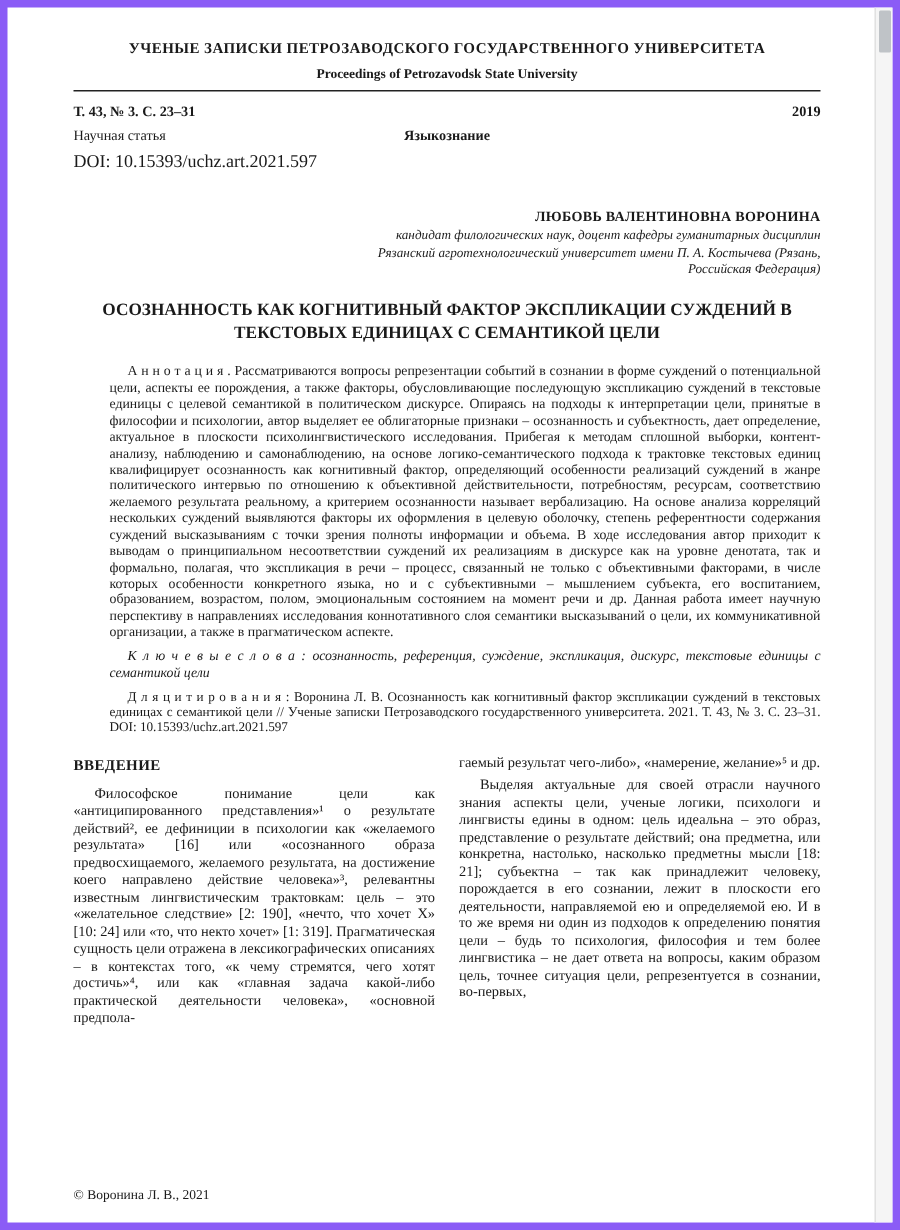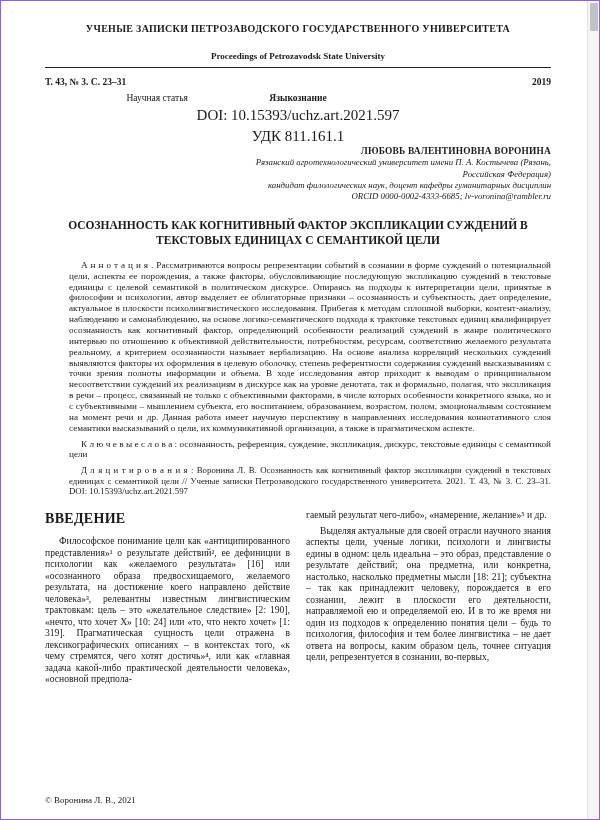--- a/index.html
+++ b/index.html
@@ -4,57 +4,57 @@
 <style>
   * { margin: 0; padding: 0; box-sizing: border-box; }
   html, body { background: #e9e9e9; }
   body { font-family: "Liberation Serif", serif; color: #1a1a1a; }
 
   .page {
     position: relative;
     width: 600px;
     height: 820px;
     background: #ffffff;
-    border: 1px solid #8b5cf6;
+    border: 5px solid #8b5cf6;
     overflow: hidden;
   }
 
   .content { padding: 22px 48px 0 44px; }
 
   
   .jheader { text-align: center; }
   .jtitle { font-size: 10px; font-weight: bold; letter-spacing: 0.3px; }
-  .jsubtitle { font-size: 9px; font-weight: bold; margin-top: 17px; }
+  .jsubtitle { font-size: 9px; font-weight: bold; margin-top: 6px; }
   .rule { border-top: 1px solid #222; margin: 6px 0 9px 0; }
 
   
   .meta-row1 { display: flex; justify-content: space-between; font-size: 9.5px; font-weight: bold; gap: 23px; }
   .meta-row2 { display: grid; grid-template-columns: 1fr auto 1fr; font-size: 9.5px; margin-top: 6px; }
-  .meta-row2 .atype { text-align: center; }
+  .meta-row2 .atype { text-align: left; }
   .meta-row2 .section { font-weight: bold; text-align: right; }
-  .meta-line { font-size: 15px; margin-top: 4px; text-align: center; }
+  .meta-line { font-size: 12px; margin-top: 4px; }
 
   
-  .author-block { margin-top: 0; margin-left: auto; max-width: 312px; text-align: right; font-size: 8.8px; line-height: 1.3; }
+  .author-block { margin-top: 24px; margin-left: auto; max-width: 312px; text-align: right; font-size: 8.8px; line-height: 1.3; }
   .author-name { font-weight: bold; font-size: 9.4px; letter-spacing: 0.2px; }
   .author-block .ital { font-style: italic; }
 
   
   .article-title { text-align: center; font-weight: bold; font-size: 11.5px; line-height: 1.3; max-width: 505px; margin: 15px auto 12px auto; }
 
   
   .abstract, .keywords, .citation { font-size: 9.2px; line-height: 1.18; text-align: justify; margin-left: 24px; }
   .abstract { text-indent: 12px; }
-  .keywords { margin-top: 5px; text-indent: 12px; }
+  .keywords { margin-top: 5px; text-indent: 12px; font-style: italic; }
   .citation { margin-top: 5px; font-size: 8.8px; text-indent: 12px; }
 
   
   .columns { display: flex; gap: 16px; margin-top: 13px; }
   .col { flex: 1; font-size: 9.6px; line-height: 1.2; text-align: justify; }
-  .col h2 { font-size: 14px; font-weight: bold; margin: 2px 0 7px 0; letter-spacing: 0.3px; }
+  .col h2 { font-size: 10px; font-weight: bold; margin: 2px 0 7px 0; letter-spacing: 0.3px; }
   .col p { text-indent: 14px; margin-bottom: 4px; }
   .col p.no-indent { text-indent: 0; }
 
   
   .footer { position: absolute; left: 44px; bottom: 14px; font-size: 9px; }
 
   
   .scrollbar { position: absolute; top: 0; right: 0; width: 12px; height: 100%; background: #f5f5f5; border-left: 1px solid #e1e1e1; }
   .scroll-thumb { position: absolute; top: 2px; left: 2px; width: 8px; height: 28px; background: #bfc3c7; border-radius: 1px; }
 </style>
@@ -76,27 +76,25 @@
       <span>2019</span>
     </div>
 
     <div class="meta-row2">
       <span class="atype">Научная статья</span>
       <span class="section">Языкознание</span>
       <span></span>
     </div>
 
     <div class="meta-line">DOI: 10.15393/uchz.art.2021.597</div>
-    <div class="meta-line">УДК 811.161.1</div>
 
     <div class="author-block">
       <div class="author-name">ЛЮБОВЬ ВАЛЕНТИНОВНА ВОРОНИНА</div>
+      <div class="ital">кандидат филологических наук, доцент кафедры гуманитарных дисциплин</div>
       <div class="ital">Рязанский агротехнологический университет имени П. А. Костычева (Рязань, Российская Федерация)</div>
-      <div class="ital">кандидат филологических наук, доцент кафедры гуманитарных дисциплин</div>
-      <div class="ital">ORCID 0000-0002-4333-6685; lv-voronina@rambler.ru</div>
     </div>
 
     <h1 class="article-title">ОСОЗНАННОСТЬ КАК КОГНИТИВНЫЙ ФАКТОР ЭКСПЛИКАЦИИ СУЖДЕНИЙ В ТЕКСТОВЫХ ЕДИНИЦАХ С СЕМАНТИКОЙ ЦЕЛИ</h1>
 
     <p class="abstract"><span>А н н о т а ц и я .</span> <span>Рассматриваются вопросы репрезентации событий в сознании в форме суждений о потенциальной цели, аспекты ее порождения, а также факторы, обусловливающие последующую экспликацию суждений в текстовые единицы с целевой семантикой в политическом дискурсе. Опираясь на подходы к интерпретации цели, принятые в философии и психологии, автор выделяет ее облигаторные признаки – осознанность и субъектность, дает определение, актуальное в плоскости психолингвистического исследования. Прибегая к методам сплошной выборки, контент-анализу, наблюдению и самонаблюдению, на основе логико-семантического подхода к трактовке текстовых единиц квалифицирует осознанность как когнитивный фактор, определяющий особенности реализаций суждений в жанре политического интервью по отношению к объективной действительности, потребностям, ресурсам, соответствию желаемого результата реальному, а критерием осознанности называет вербализацию. На основе анализа корреляций нескольких суждений выявляются факторы их оформления в целевую оболочку, степень референтности содержания суждений высказываниям с точки зрения полноты информации и объема. В ходе исследования автор приходит к выводам о принципиальном несоответствии суждений их реализациям в дискурсе как на уровне денотата, так и формально, полагая, что экспликация в речи – процесс, связанный не только с объективными факторами, в числе которых особенности конкретного языка, но и с субъективными – мышлением субъекта, его воспитанием, образованием, возрастом, полом, эмоциональным состоянием на момент речи и др. Данная работа имеет научную перспективу в направлениях исследования коннотативного слоя семантики высказываний о цели, их коммуникативной организации, а также в прагматическом аспекте.</span></p>
 
     <p class="keywords"><span>К л ю ч е в ы е   с л о в а :</span> <span>осознанность, референция, суждение, экспликация, дискурс, текстовые единицы с семантикой цели</span></p>
 
     <p class="citation"><span>Д л я   ц и т и р о в а н и я :</span> <span>Воронина Л. В. Осознанность как когнитивный фактор экспликации суждений в текстовых единицах с семантикой цели // Ученые записки Петрозаводского государственного университета. 2021. Т. 43, № 3. С. 23–31. DOI: 10.15393/uchz.art.2021.597</span></p>
 

